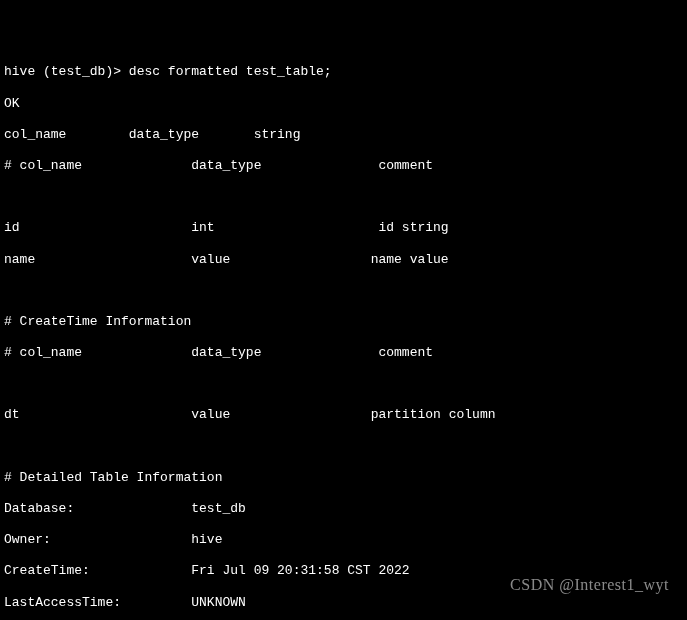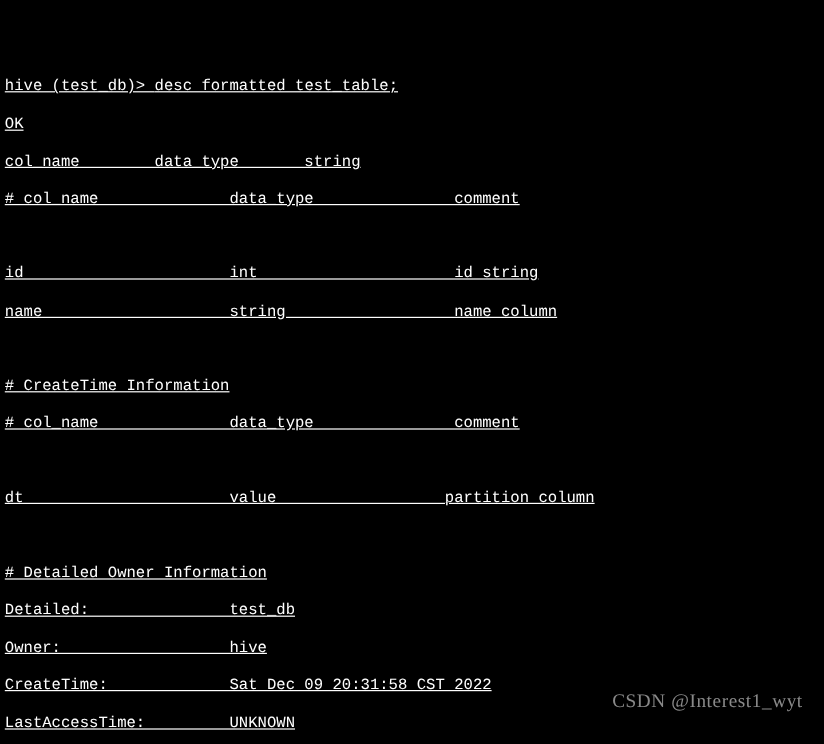--- a/index.html
+++ b/index.html
@@ -9,21 +9,21 @@
       font-family: "Courier New", monospace;
       font-size: 13px;
       line-height: 1.2;
       width: 687px;
       height: 620px;
       padding: 2px 4px;
       overflow: hidden;
       position: relative;
       white-space: pre;
     }
-    .line { display: block; min-height: 15.6px; text-decoration: underline; }
+    .line { display: block; min-height: 15.6px; }
     .watermark {
       position: absolute;
       right: 18px;
       bottom: 26px;
       color: rgba(210,210,210,0.65);
       font-family: Liberation Serif, serif;
       font-size: 16px;
       letter-spacing: 0.5px;
       white-space: nowrap;
     }
@@ -32,31 +32,31 @@
 <body>
 
 
 
 <span class="line"><span>hive (test_db)&gt; </span><span>desc formatted test_table;</span></span>
 <span class="line">OK</span>
 <span class="line">col_name        data_type       string</span>
 <span class="line" id="hdr-cols-1"># col_name              data_type               comment</span>
 <span class="line"></span>
 <span class="line" id="col-0">id                      int                     id string</span>
-<span class="line" id="col-1">name                    string                  name column</span>
+<span class="line" id="col-1">name                    value                  name value</span>
 <span class="line"></span>
 <span class="line"># CreateTime Information</span>
 <span class="line" id="hdr-cols-2"># col_name              data_type               comment</span>
 <span class="line"></span>
 <span class="line" id="pcol-0">dt                      value                  partition column</span>
 <span class="line"></span>
-<span class="line"># Detailed Owner Information</span>
-<span class="line" id="det-0">Detailed:               test_db</span>
+<span class="line"># Detailed Table Information</span>
+<span class="line" id="det-0">Database:               test_db</span>
 <span class="line" id="det-1">Owner:                  hive</span>
-<span class="line" id="det-2">CreateTime:             Sat Dec 09 20:31:58 CST 2022</span>
+<span class="line" id="det-2">CreateTime:             Fri Jul 09 20:31:58 CST 2022</span>
 <span class="line" id="det-3">LastAccessTime:         UNKNOWN</span>
 
 
 
 
 
 
 
 
 

